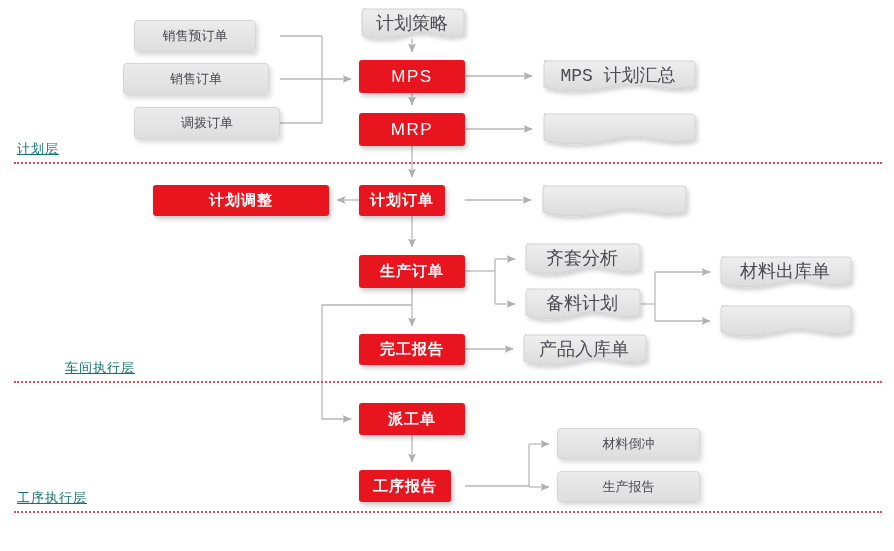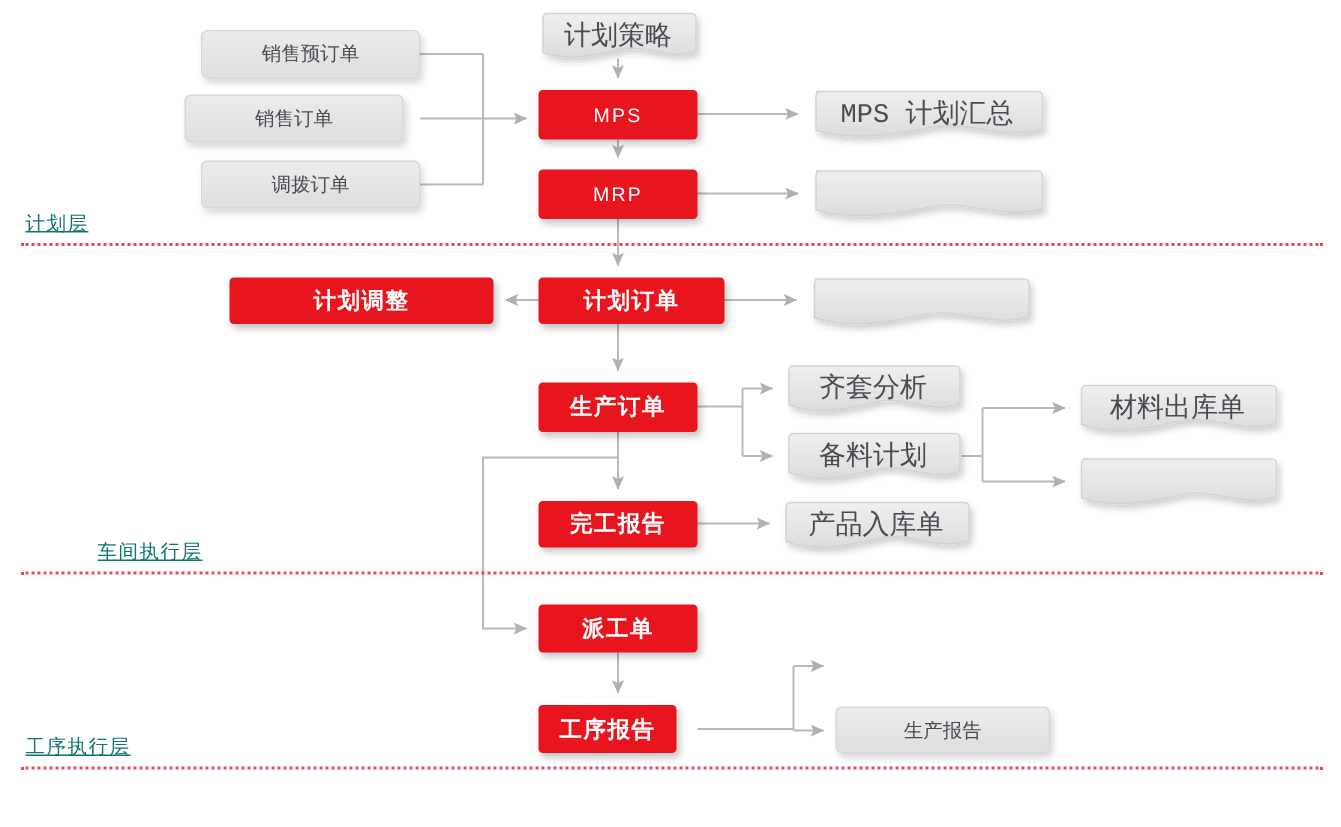--- a/index.html
+++ b/index.html
@@ -37,21 +37,21 @@
   .node.red {
     background: #e8141e;
     color: #ffffff;
     border-radius: 3px;
     font-size: 15px;
     font-weight: bold;
     letter-spacing: 1px;
     box-shadow: 2px 3px 5px rgba(0,0,0,0.22);
   }
   .node.red.latin {
-    font-size: 13px;
+    font-size: 17px;
     letter-spacing: 1.5px;
     font-weight: normal;
   }
   
   .node.gray {
     background: linear-gradient(180deg, #ececec 0%, #e4e4e4 55%, #dedede 100%);
     color: #4a4a52;
     border: 1px solid #d6d6d6;
     border-radius: 4px;
     font-size: 13px;
@@ -156,21 +156,21 @@
 
   <div class="layer-label" style="left:17px; top:140px;">计划层</div>
   <div class="layer-sep" style="top:162px;"></div>
 
   <div class="layer-label" style="left:17px; top:359px;margin-left:48px;">车间执行层</div>
   <div class="layer-sep" style="top:381px;"></div>
 
   <div class="layer-label" style="left:17px; top:489px;">工序执行层</div>
   <div class="layer-sep" style="top:511px;"></div>
 
-  <div class="node gray" style="left:134px; top:20px; width:146px; height:32px;">销售预订单</div>
+  <div class="node gray" style="left:134px; top:20px; width:122px; height:32px;">销售预订单</div>
   <div class="node gray" style="left:123px; top:63px; width:146px; height:32px;">销售订单</div>
   <div class="node gray" style="left:134px; top:107px; width:146px; height:32px;">调拨订单</div>
 
   <div class="doc" style="left:359px; top:8px; width:106px; height:40px;">
     <svg width="106" height="40" viewBox="0 0 106 40">
       <defs>
         <linearGradient id="g1" x1="0" y1="0" x2="0" y2="1">
           <stop offset="0" stop-color="#efefef"></stop>
             <stop offset="1" stop-color="#dcdcdc"></stop>
         </linearGradient>
@@ -202,21 +202,21 @@
     <div class="doc-label" style="height:29px;">MPS 计划汇总</div>
   </div>
 
   <div class="doc" style="left:540px; top:113px; width:156px; height:40px;">
     <svg width="156" height="40" viewBox="0 0 156 40">
       <path filter="url(#sh2)" fill="url(#g2)" stroke="#d2d2d2" stroke-width="1" d="M4,1 H152 a3,3 0 0 1 3,3 V26 c-25,8 -50,-6 -75,-1 c-25,5 -50,9 -76,2 V4 a3,3 0 0 1 3,-3 Z"></path>
     </svg>
   </div>
 
   <div class="node red" style="left:153px; top:185px; width:176px; height:31px;">计划调整</div>
-  <div class="node red" style="left:359px; top:185px; width:124px; height:31px;">计划订单</div>
+  <div class="node red" style="left:359px; top:185px; width:86px; height:31px;">计划订单</div>
 
   <div class="doc" style="left:539px; top:185px; width:148px; height:40px;">
     <svg width="148" height="40" viewBox="0 0 148 40">
       <path filter="url(#sh2)" fill="url(#g2)" stroke="#d2d2d2" stroke-width="1" d="M4,1 H144 a3,3 0 0 1 3,3 V26 c-24,8 -47,-6 -71,-1 c-24,5 -47,9 -72,2 V4 a3,3 0 0 1 3,-3 Z"></path>
     </svg>
   </div>
 
   <div class="node red" style="left:359px; top:255px; width:106px; height:33px;">生产订单</div>
 
   <div class="doc" style="left:523px; top:243px; width:118px; height:40px;">
@@ -251,15 +251,16 @@
   <div class="doc" style="left:521px; top:334px; width:126px; height:40px;">
     <svg width="126" height="40" viewBox="0 0 126 40">
       <path filter="url(#sh2)" fill="url(#g2)" stroke="#d2d2d2" stroke-width="1" d="M4,1 H122 a3,3 0 0 1 3,3 V26 c-20,8 -41,-6 -61,-1 c-20,5 -41,9 -61,2 V4 a3,3 0 0 1 3,-3 Z"></path>
     </svg>
     <div class="doc-label" style="height:29px;">产品入库单</div>
   </div>
 
   <div class="node red" style="left:359px; top:403px; width:106px; height:32px;">派工单</div>
   <div class="node red" style="left:359px; top:470px; width:92px; height:32px;">工序报告</div>
 
+  <div class="node gray" style="left:557px; top:428px; width:143px; height:31px;">材料倒冲</div>
   <div class="node gray" style="left:557px; top:471px; width:143px; height:31px;">生产报告</div>
 
 </div>
 
 </body></html>

